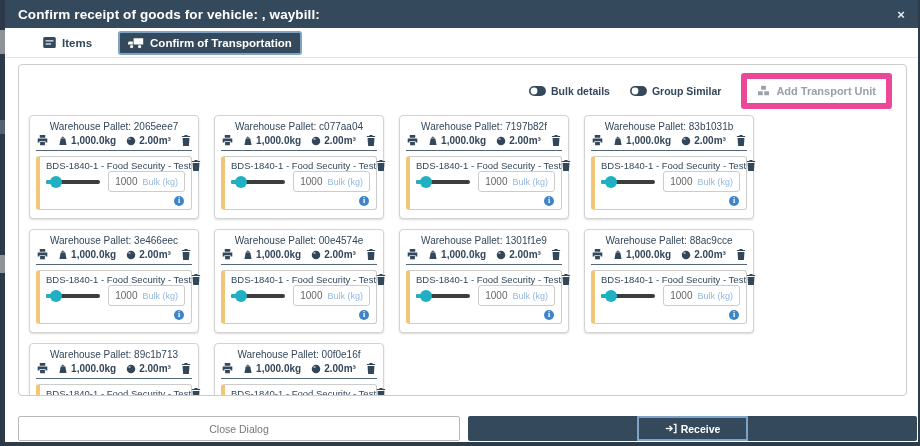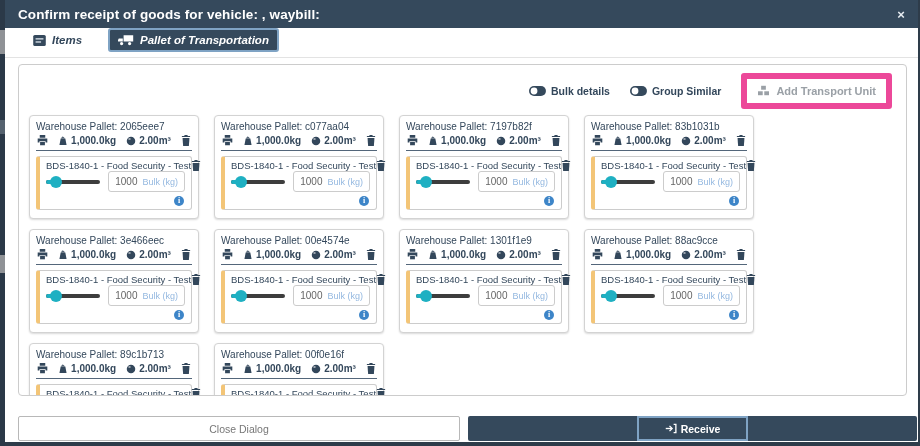--- a/index.html
+++ b/index.html
@@ -21,22 +21,22 @@
     background:#fff; display:flex; flex-direction:column;
   }
   .modal-header {
     height:28px; flex:0 0 28px; background:#35495c; color:#fff;
     display:flex; align-items:center; padding:0 13px;
     font-size:13.5px; font-weight:700; letter-spacing:.1px;
   }
   .close-x { margin-left:auto; font-size:13px; font-weight:700; color:#e8edf2; cursor:pointer; }
 
   .tab-row {
-    flex:0 0 30px; display:flex; align-items:flex-start; gap:16px;
-    padding-left:18px; border-bottom:1px solid #e3e3e3; background:#fff;font-style:italic;
+    flex:0 0 30px; display:flex; align-items:center; gap:16px;
+    padding-left:28px; border-bottom:1px solid #e3e3e3; background:#fff;
   }
   .tab { display:flex; align-items:center; gap:6px; font-size:11.5px; font-weight:600;
          color:#33475b; padding:4px 8px; border-radius:3px; border:2px solid transparent; cursor:pointer; }
   .tab.active { background:#35495c; color:#fff; border-color:#7fa3c4; }
 
   .panel {
     flex:1; margin:6px 11px 8px 13px; border:1px solid #ccc; border-radius:4px;
     background:#fff; overflow:hidden;
   }
   .panel-toolbar {
@@ -51,21 +51,21 @@
   }
 
   .grid {
     display:grid; grid-template-columns:repeat(4,170px); gap:10px 15px;
     padding:4px 0 0 10px;
   }
   .card {
     border:1px solid #d3d3d3; border-radius:4px; background:#fff;
     box-shadow:0 1px 2px rgba(0,0,0,.15); padding:2px 6px 8px;
   }
-  .card-title { font-size:10px; color:#33475b; padding:3px 0 2px; white-space:nowrap; }
+  .card-title { text-align:center; font-size:10px; color:#33475b; padding:3px 0 2px; white-space:nowrap; }
   .card-meta {
     display:flex; align-items:center; justify-content:space-between;
     font-size:10px; font-weight:700; color:#33475b;
     border-bottom:1px solid #53667a; padding:1px 1px 4px;
   }
   .meta-group { display:flex; align-items:center; gap:3px; }
   .icon-btn { color:#33475b; display:inline-flex; cursor:pointer; }
 
   .commodity {
     border:1px solid #ccc; border-left:4px solid #f3c577; border-radius:3px;
@@ -126,21 +126,21 @@
       <span>Items</span>
     </div>
     <div class="tab active">
       <span>
         <svg width="16" height="12" viewBox="0 0 20 14" fill="currentColor">
             <path d="M7 1h12v8H7zM1 5h5v4H0V7z"></path>
             <circle cx="4.5" cy="11.5" r="2"></circle>
             <circle cx="14.5" cy="11.5" r="2"></circle>
           </svg>
       </span>
-      <span>Pallet of Transportation</span>
+      <span>Confirm of Transportation</span>
     </div>
   </div>
 
   <div class="panel">
     <div class="panel-toolbar">
       <div class="toggle-ctl">
         <span>
           <svg width="17" height="10" viewBox="0 0 22 13">
               <rect width="22" height="13" rx="6.5" fill="#35495c"></rect>
               <circle cx="6.5" cy="6.5" r="4.4" fill="#fff"></circle>

